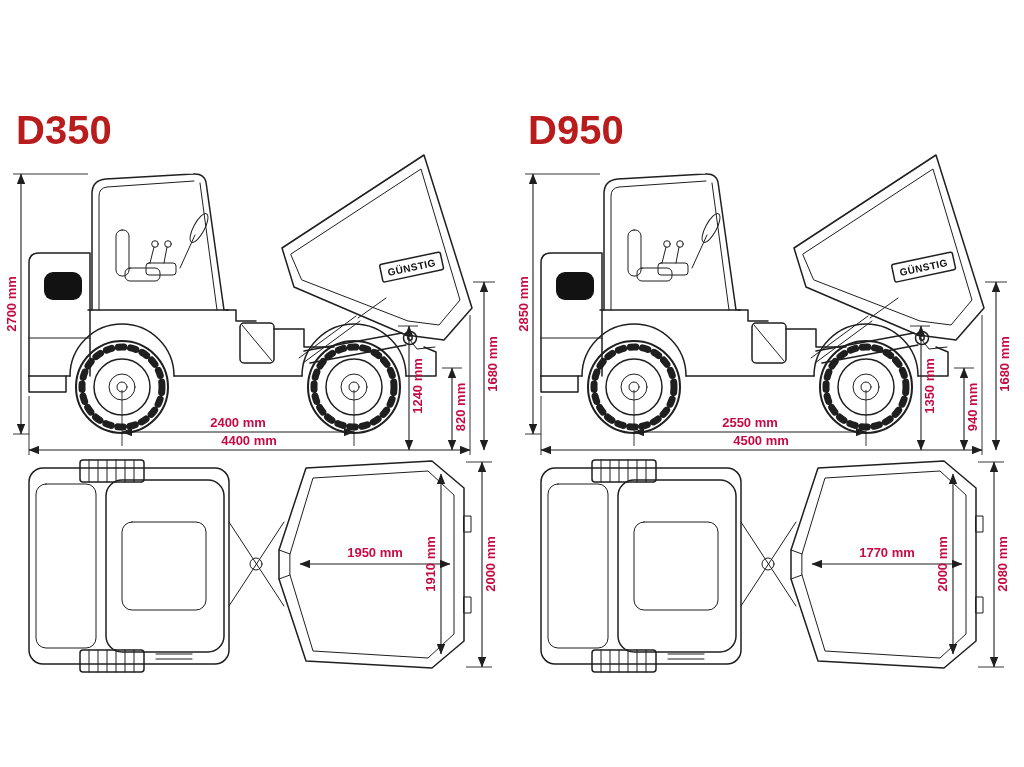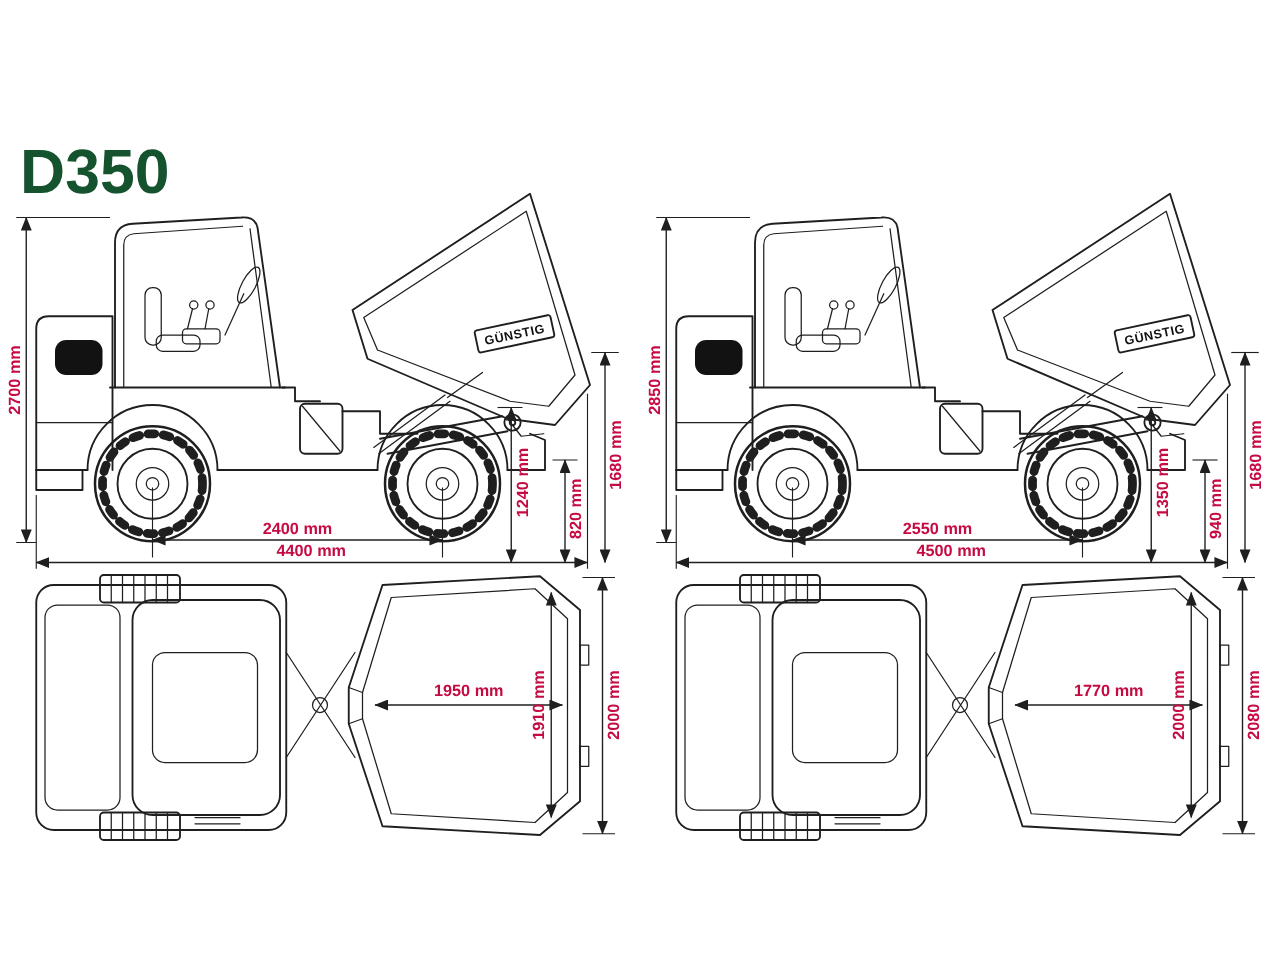--- a/index.html
+++ b/index.html
@@ -6,21 +6,21 @@
   html,body { background:#ffffff; }
   .sheet {
     position:relative; width:1024px; height:767px; background:#ffffff;
     overflow:hidden; font-family:"Liberation Sans", sans-serif;
   }
   .panel { position:absolute; top:0; width:512px; height:767px; }
   .panel.left  { left:0; }
   .panel.right { left:512px; }
   .model-title {
     position:absolute; top:108px; left:16px;
-    font-size:50px; font-weight:bold; color:#14532d;
+    font-size:40px; font-weight:bold; color:#b91c1c;
     font-family:"Liberation Sans", sans-serif;
   }
   svg.side-view { position:absolute; top:150px; left:4px; }
   svg.top-view  { position:absolute; top:458px; left:4px; }
   .art { stroke:#1f1f1f; fill:none; stroke-width:1.5; stroke-linecap:round; stroke-linejoin:round; }
   .thin { stroke-width:1; }
   .dim { stroke:#1f1f1f; stroke-width:1.1; fill:none; }
   .ext { stroke:#1f1f1f; stroke-width:0.9; fill:none; }
   .dimtxt { font-family:"Liberation Sans", sans-serif; font-size:13px; font-weight:bold; }
   .brand  { font-family:"Liberation Sans", sans-serif; font-size:10px; font-weight:bold; fill:#111; stroke:none; letter-spacing:0.5px; }
@@ -183,20 +183,21 @@
         <g>
           <path class="ext" d="M462,4 L488,4 M462,209 L488,209"></path>
           <line class="dim" x1="478" y1="4" x2="478" y2="209" marker-start="url(#m0t)" marker-end="url(#m0t)"></line>
           <text class="dimtxt" transform="translate(491,106) rotate(-90)" text-anchor="middle" fill="#c60b43">2000 mm</text>
         </g>
       </g>
     </svg>
   </section>
 
   <section class="panel right">
+    <h2 class="model-title">D950</h2>
 
     <svg class="side-view" width="505" height="310" viewBox="0 0 505 310">
       <defs>
         <marker id="m1s" viewBox="0 0 10 8" refX="9.5" refY="4" markerWidth="10" markerHeight="8" orient="auto-start-reverse">
           <path d="M0,0 L10,4 L0,8 Z" fill="#1f1f1f"></path>
         </marker>
       </defs>
 
       <g class="art">
         <g>

